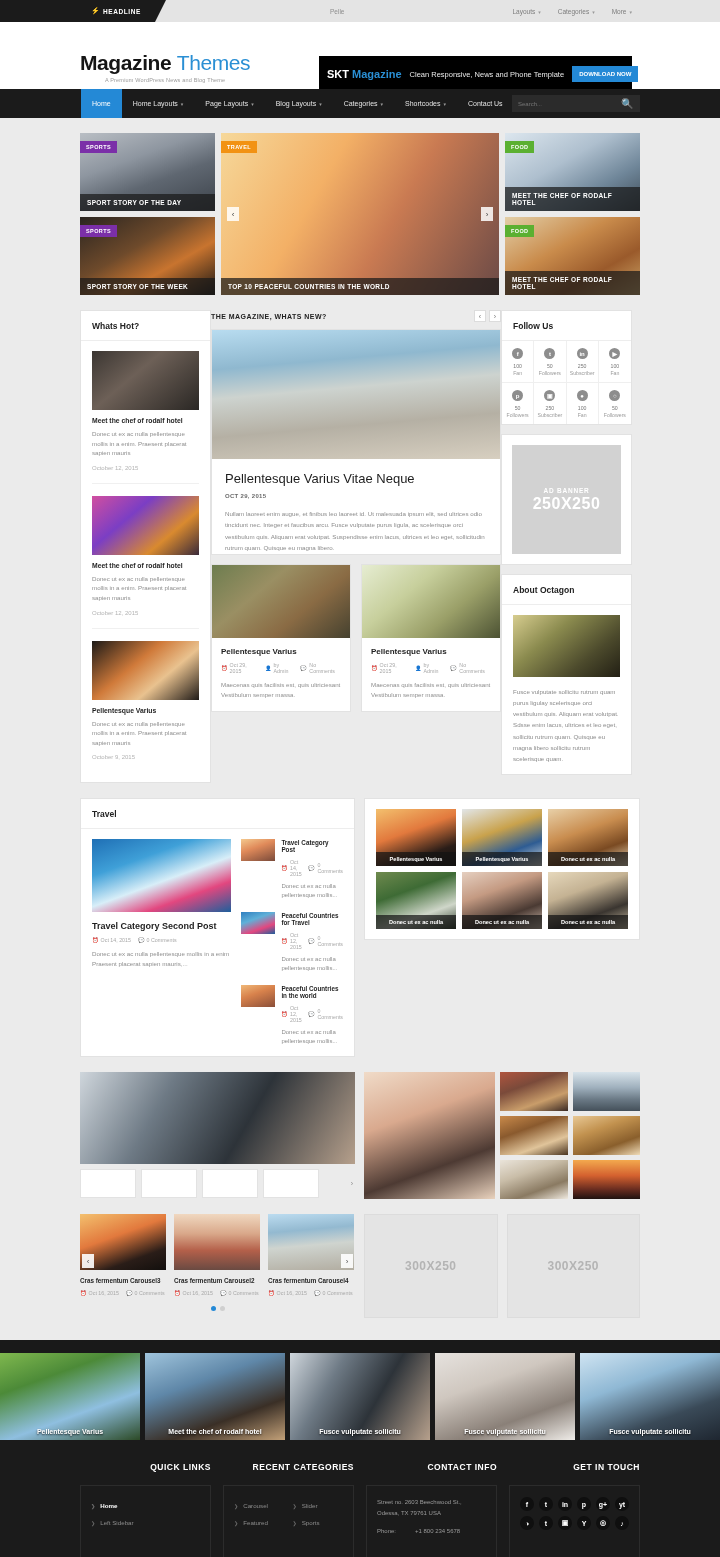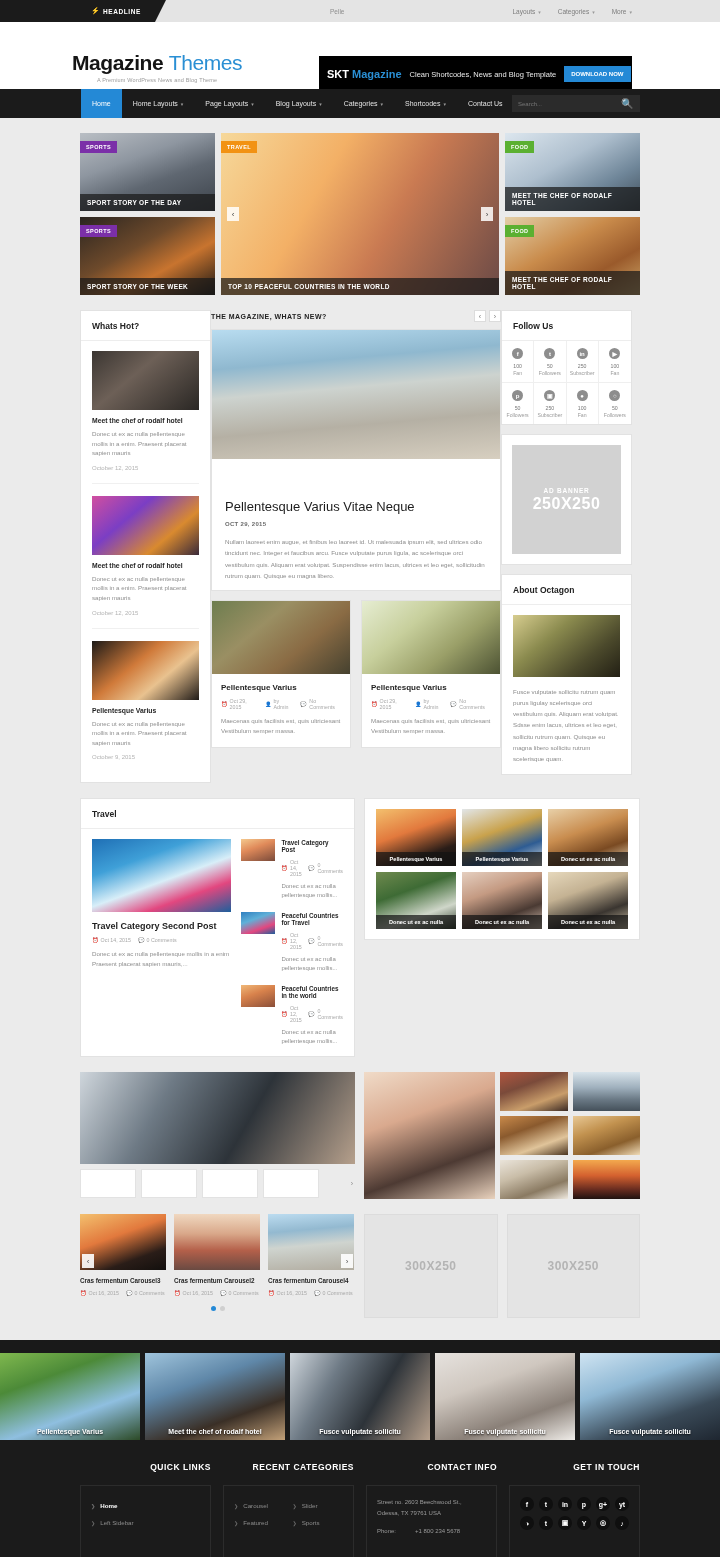--- a/index.html
+++ b/index.html
@@ -28,21 +28,21 @@
   .headline-lbl { font-size:6.5px; font-weight:bold; letter-spacing:.6px; }
   .bolt { font-size:7px; margin-right:3px; }
   .ticker { position:absolute; left:330px; top:0; height:22px; display:flex; align-items:center;
             font-size:6.5px; color:#8e8e8e; }
   .topnav { position:absolute; right:88px; top:0; height:22px; display:flex; align-items:center; gap:17px; }
   .topnav a { font-size:6.5px; color:#7d7d7d; text-decoration:none; }
   .caret { display:inline-block; margin-left:3px; font-size:5px; color:#9a9a9a; }
 
   
   .header { background:#fff; height:67px; position:relative; }
-  .logo { position:absolute; left:72px; top:30px; }
+  .logo { position:absolute; left:80px; top:30px; }
   .logo-main { font-size:21px; font-weight:bold; color:#151515; letter-spacing:-.4px; line-height:1; }
   .logo-main em { font-style:normal; font-weight:normal; color:#2a8fd4; }
   .logo-sub { font-size:5.5px; color:#9a9a9a; text-align:center; margin-top:4px; letter-spacing:.2px; }
   .banner {
     position:absolute; right:88px; top:34px; width:313px; height:36px;
     background:#000000; display:flex; align-items:center; padding:0 8px; gap:8px;
   }
   .banner-brand { font-size:11px; font-weight:bold; color:#fff; white-space:nowrap; }
   .banner-brand em { font-style:normal; color:#2a8fd4; }
   .banner-text { font-size:7.5px; color:#e8e8e8; white-space:nowrap; flex:1; }
@@ -162,21 +162,21 @@
   .hot-date { font-size:6px; color:#b3b3b3; margin-top:7px; }
 
   .mid-head { display:flex; align-items:center; justify-content:space-between; margin-bottom:7px; }
   .mid-head-title { font-size:7px; font-weight:bold; color:#222; letter-spacing:.45px; }
   .mid-arrows { display:flex; gap:3px; }
   .mini-arrow {
     width:12px; height:12px; border:1px solid #dcdcdc; background:#fff;
     display:flex; align-items:center; justify-content:center; font-size:7px; color:#777;
   }
   .feat-img { width:100%; height:129px; }
-  .feat-body { padding:12px 13px 8px;margin-top:28px; }
+  .feat-body { padding:12px 13px 0; }
   .feat-title { font-size:13px; color:#1d1d1d; font-weight:normal; }
   .feat-date { font-size:6px; font-weight:bold; color:#6a6a6a; margin-top:7px; letter-spacing:.3px; }
   .feat-text { font-size:6.2px; color:#8b8b8b; line-height:1.85; margin-top:9px; }
 
   .two-up { display:flex; gap:10px; margin-top:9px; }
   .card { width:140px; background:#fff; border:1px solid #e2e2e2; }
   .card-img { width:100%; height:73px; }
   .card-body { padding:9px 9px 11px; }
   .card-title { font-size:8px; font-weight:bold; color:#1f1f1f; }
   .meta { display:flex; gap:7px; margin-top:6px; font-size:5.3px; color:#a8a8a8; }
@@ -329,21 +329,21 @@
         <span>Magazine</span>
         <em>Themes</em>
       </div>
       <div class="logo-sub">A Premium WordPress News and Blog Theme</div>
     </div>
     <div class="banner">
       <div class="banner-brand">
         <span>SKT</span>
         <em>Magazine</em>
       </div>
-      <div class="banner-text">Clean Shortcodes, News and Blog Template</div>
+      <div class="banner-text">Clean Responsive, News and Phone Template</div>
       <div class="banner-btn">DOWNLOAD NOW</div>
     </div>
   </div>
 
   <div class="mainnav">
     <div class="mainnav-inner">
       <div class="nav-item active">
           <span>Home</span>
         </div>
       <div class="nav-item">

